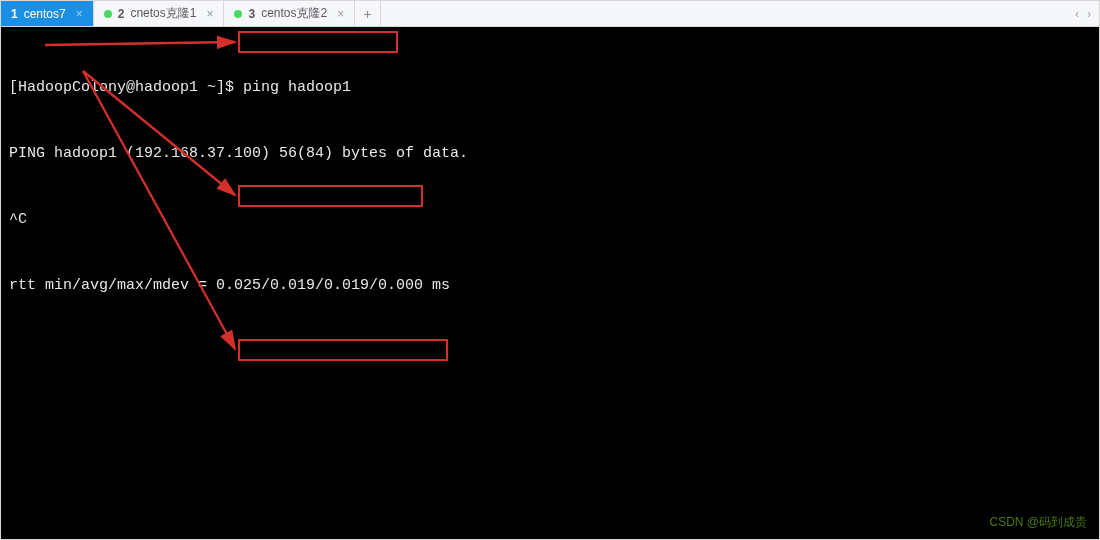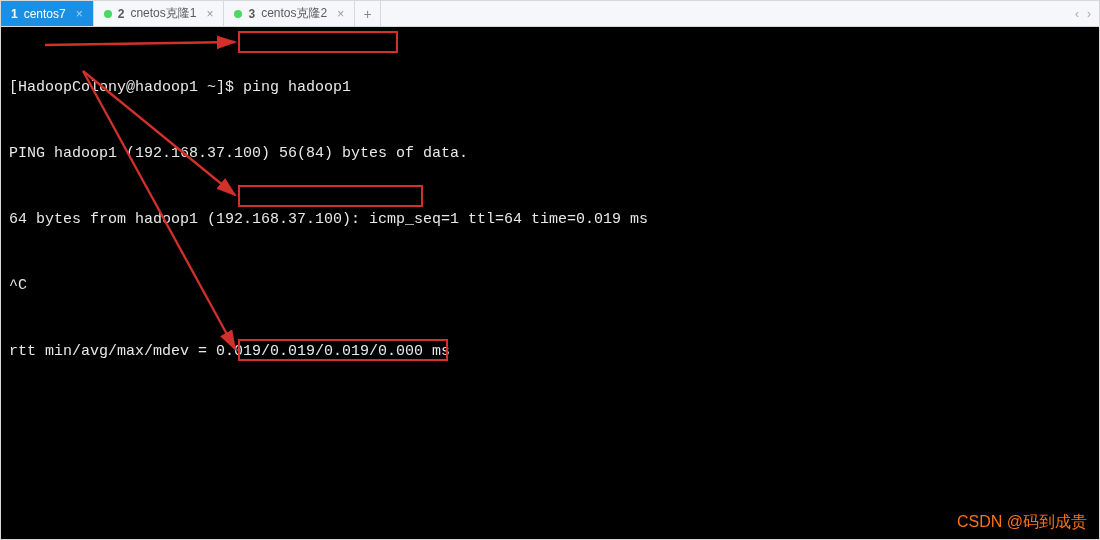--- a/index.html
+++ b/index.html
@@ -11,21 +11,21 @@
   .tab .num { font-weight: 600; }
   .tab .dot { width: 8px; height: 8px; border-radius: 50%; background: #4bd865; display: inline-block; }
   .tab .close { font-size: 12px; opacity: 0.6; margin-left: 4px; }
   .addtab { display: flex; align-items: center; justify-content: center; width: 26px; color: #888; cursor: pointer; font-size: 14px; border-right: 1px solid #d8d8d8; }
   .tabbar-right { margin-left: auto; display: flex; align-items: center; gap: 8px; padding: 0 8px; color: #a8a8a8; }
   .tabbar-right span { cursor: pointer; font-size: 12px; }
   .terminal { flex: 1; background: #000; color: #e8e8e8; font-family: "Consolas","Courier New",monospace; font-size: 15px; line-height: 22px; padding: 6px 8px 8px 8px; position: relative; overflow: hidden; white-space: pre; }
   .terminal .line { white-space: pre; }
   .hlbox { position: absolute; border: 2px solid #d2302a; pointer-events: none; }
   .arrow-svg { position: absolute; left: 0; top: 0; pointer-events: none; }
-  .watermark { position: absolute; right: 12px; bottom: 6px; color: #f97316; font-size: 16px; font-family: Arial, sans-serif; }
+  .watermark { position: absolute; right: 12px; bottom: 6px; color: #4d7c0f; font-size: 12px; font-family: Arial, sans-serif; }
   .scroll-area { position: absolute; right: 0; top: 26px; bottom: 0; width: 14px; }
 </style>
 </head>
 <body>
 
 <div class="window">
 
   <div class="tabbar">
     <div class="tab active">
       <span class="num">1</span>
@@ -47,23 +47,22 @@
     <div class="addtab">+</div>
     <div class="tabbar-right">
       <span>‹</span>
       <span>›</span>
     </div>
   </div>
 
   <div class="terminal">
     <div class="line">[HadoopColony@hadoop1 ~]$ ping hadoop1</div>
     <div class="line">PING hadoop1 (192.168.37.100) 56(84) bytes of data.</div>
-    <div class="line">64 bytes from hadoop1 (192.168.37.100): icmp_seq=1 ttl=64 time=0.019 ms</div>
     <div class="line">^C</div>
-    <div class="line">rtt min/avg/max/mdev = 0.019/0.019/0.019/0.000 ms</div>
+    <div class="line">rtt min/avg/max/mdev = 0.025/0.019/0.019/0.000 ms</div>
     
     
     
     
     
     
     
     
     
     

